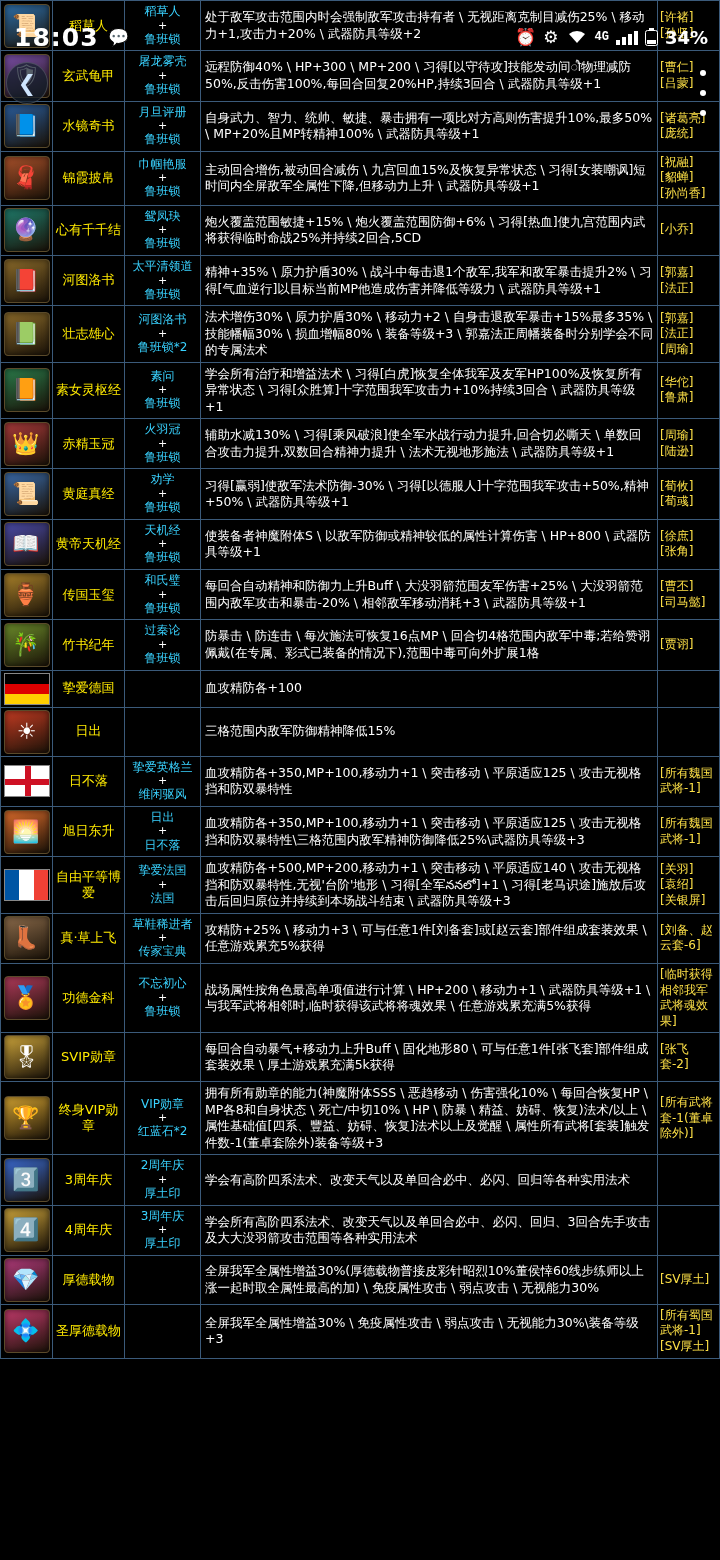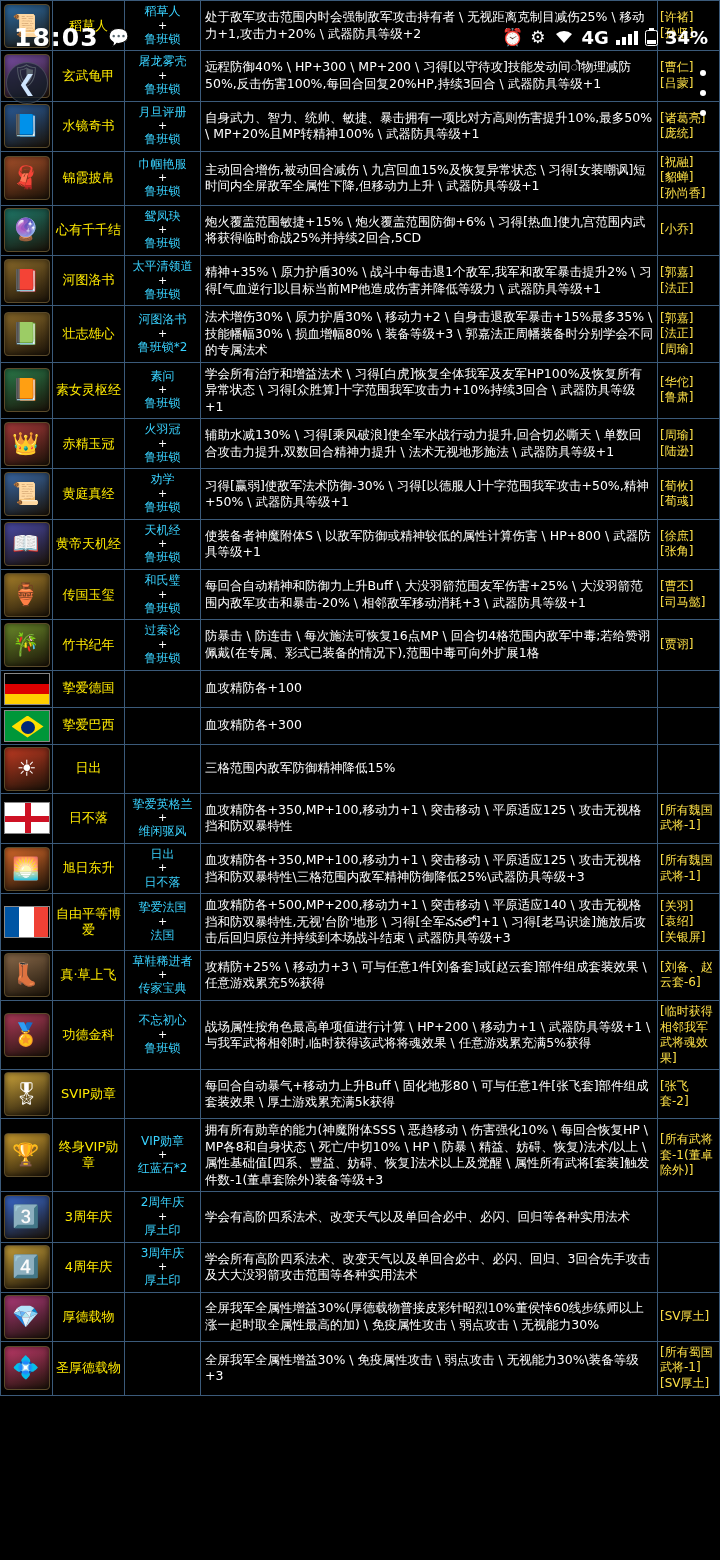--- a/index.html
+++ b/index.html
@@ -12,21 +12,21 @@
   
   #statusbar {
     position:absolute; top:17px; left:0; width:720px; height:40px;
     display:flex; align-items:center; z-index:50;
     color:#fff; font-size:20px; pointer-events:none;
   }
   #statusbar .clock { margin-left:14px; font-size:25px; font-weight:bold; letter-spacing:1px;}
   #statusbar .left-icons { margin-left:10px; display:flex; align-items:center; gap:6px; font-size:17px;}
   #statusbar .spacer { flex:1; }
   #statusbar .right-icons { display:flex; align-items:center; gap:7px; margin-right:12px; font-size:17px;}
-  .sb-net { font-size:18px; font-weight:bold;}
+  .sb-net { font-size:12px; font-weight:bold;font-family:Liberation Mono, monospace;}
   .sb-batt { font-size:18px; font-weight:bold;}
   .wifi-ic svg, .sig-ic svg, .bat-ic svg { display:block; }
   
   #table {
     position:absolute; top:0; left:0; width:720px;
     border-collapse:collapse;
   }
   #table table { border-collapse:collapse; width:720px; table-layout:fixed; }
   #table td {
     border:1px solid #3b5a7a;
@@ -261,34 +261,20 @@
               <div class="flag">
                 <div class="fl-row" style="background:#000"></div>
                 <div class="fl-row" style="background:#dd0000"></div>
                 <div class="fl-row" style="background:#ffce00"></div>
               </div>
             </div>
           </td>
           <td class="c-name">挚爱德国</td>
           <td class="c-mat"></td>
           <td class="c-desc">血攻精防各+100</td>
-          <td class="c-who" style="white-space: pre-line;"></td>
-        </tr>
-        <tr>
-          <td class="c-icon">
-            <div>
-              <div class="flag" style="background:#009739">
-                <div style="position:absolute;left:7px;top:5px;width:32px;height:22px;background:#ffdf00;transform:rotate(0deg);clip-path:polygon(50% 0,100% 50%,50% 100%,0 50%)"></div>
-                <div style="position:absolute;left:16px;top:10px;width:14px;height:13px;border-radius:50%;background:#002776"></div>
-              </div>
-            </div>
-          </td>
-          <td class="c-name">挚爱巴西</td>
-          <td class="c-mat"></td>
-          <td class="c-desc">血攻精防各+300</td>
           <td class="c-who" style="white-space: pre-line;"></td>
         </tr>
         <tr>
           <td class="c-icon">
             <div class="ico" style="background:linear-gradient(160deg,#c23b22,#1a1208)">☀</div>
           </td>
           <td class="c-name">日出</td>
           <td class="c-mat"></td>
           <td class="c-desc">三格范围内敌军防御精神降低15%</td>
           <td class="c-who" style="white-space: pre-line;"></td>

